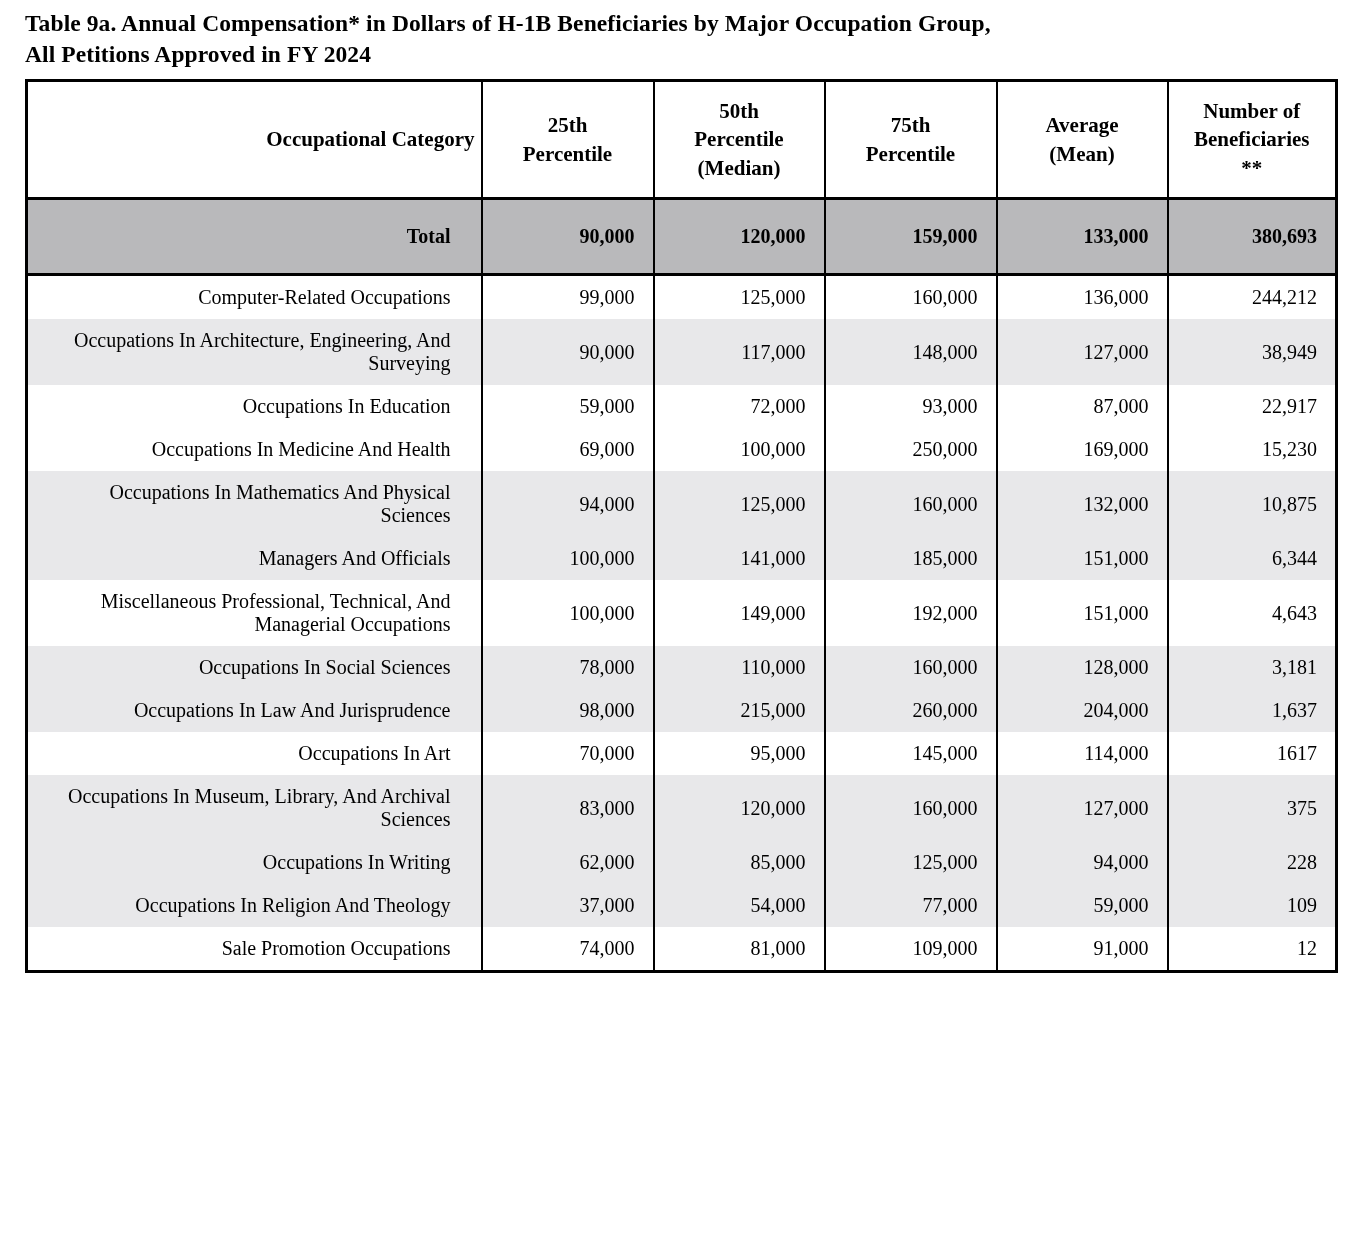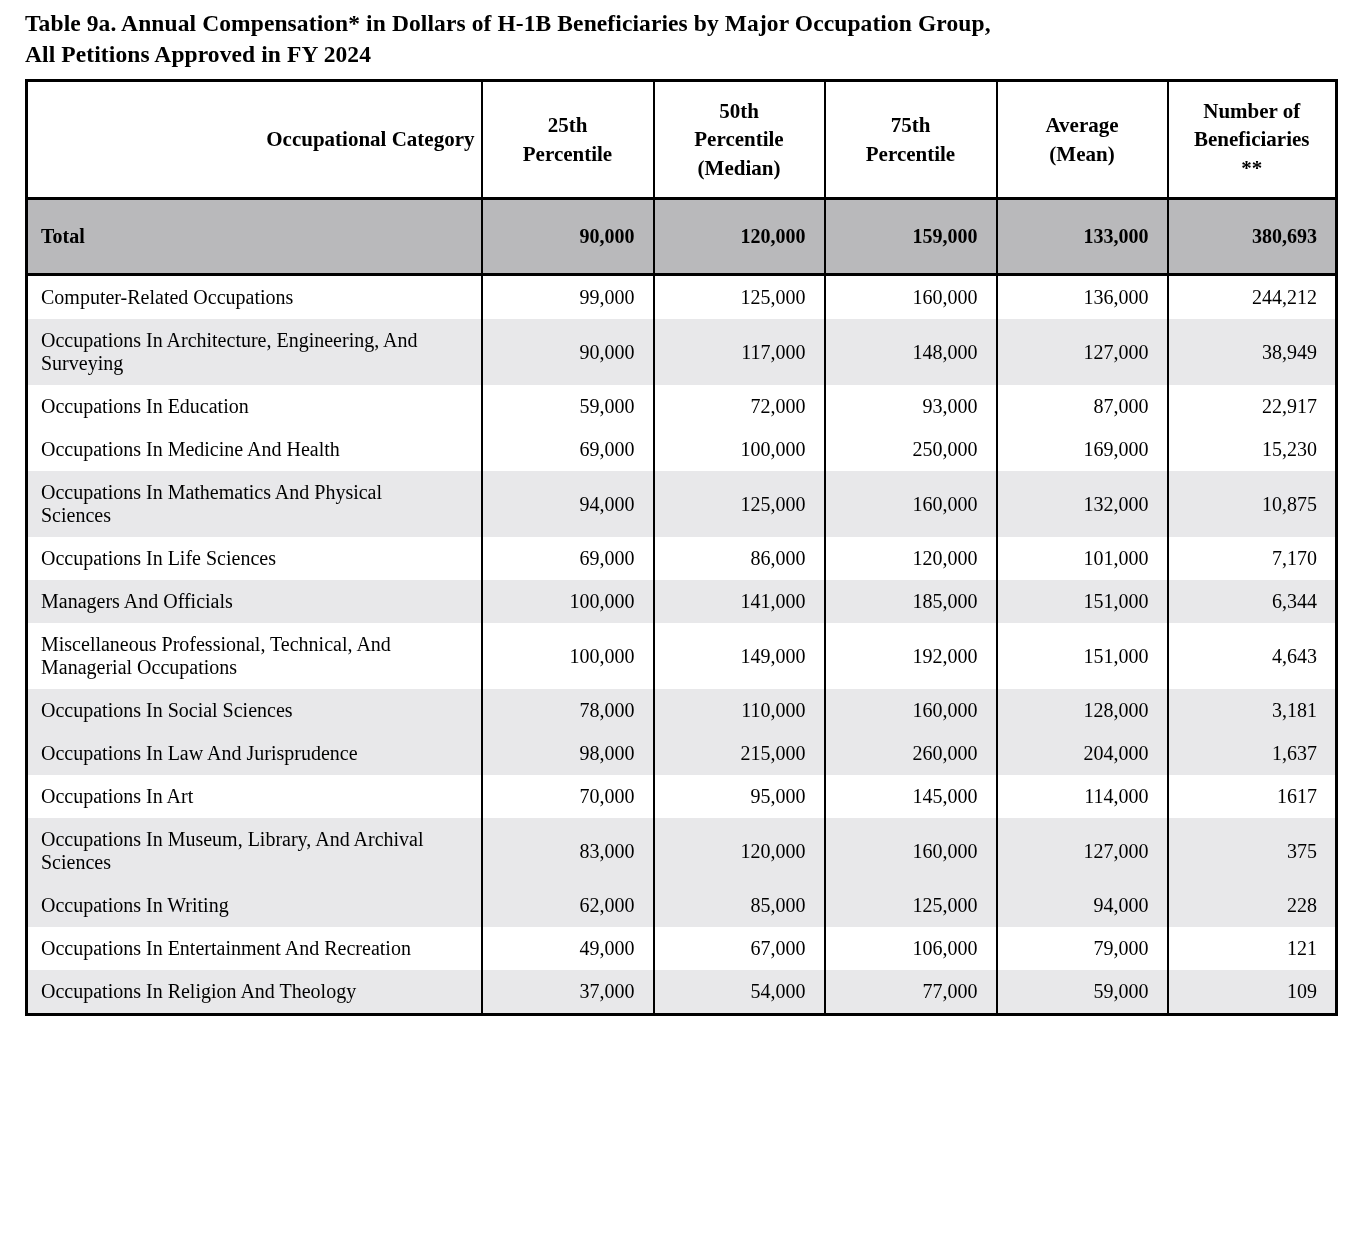--- a/index.html
+++ b/index.html
@@ -68,21 +68,21 @@
     border-bottom: none;
     vertical-align: middle;
     line-height: 23px;
     padding-top: 10px;
     padding-bottom: 10px;
   }
   .comp-table tr.shaded td {
     background: #e8e8ea;
   }
   .comp-table td.cat {
-    text-align: left;
+    text-align: right;
     padding-left: 13px;
     padding-right: 30px;
   }
   .comp-table td.num {
     text-align: right;
     padding-right: 18px;
     padding-left: 4px;
   }
 </style>
 </head>
@@ -168,28 +168,20 @@
 
     <tr class="data-row shaded">
       <td class="cat">Occupations In Mathematics And Physical Sciences</td>
       <td class="num">94,000</td>
       <td class="num">125,000</td>
       <td class="num">160,000</td>
       <td class="num">132,000</td>
       <td class="num">10,875</td>
     </tr>
 
-    <tr class="data-row">
-      <td class="cat">Occupations In Life Sciences</td>
-      <td class="num">69,000</td>
-      <td class="num">86,000</td>
-      <td class="num">120,000</td>
-      <td class="num">101,000</td>
-      <td class="num">7,170</td>
-    </tr>
 
     <tr class="data-row shaded">
       <td class="cat">Managers And Officials</td>
       <td class="num">100,000</td>
       <td class="num">141,000</td>
       <td class="num">185,000</td>
       <td class="num">151,000</td>
       <td class="num">6,344</td>
     </tr>
 
@@ -242,34 +234,34 @@
 
     <tr class="data-row shaded">
       <td class="cat">Occupations In Writing</td>
       <td class="num">62,000</td>
       <td class="num">85,000</td>
       <td class="num">125,000</td>
       <td class="num">94,000</td>
       <td class="num">228</td>
     </tr>
 
-    <tr class="data-row">
-      <td class="cat">Occupations In Entertainment And Recreation</td>
-      <td class="num">49,000</td>
-      <td class="num">67,000</td>
-      <td class="num">106,000</td>
-      <td class="num">79,000</td>
-      <td class="num">121</td>
-    </tr>
 
     <tr class="data-row shaded">
       <td class="cat">Occupations In Religion And Theology</td>
       <td class="num">37,000</td>
       <td class="num">54,000</td>
       <td class="num">77,000</td>
       <td class="num">59,000</td>
       <td class="num">109</td>
     </tr>
 
+    <tr class="data-row">
+      <td class="cat">Sale Promotion Occupations</td>
+      <td class="num">74,000</td>
+      <td class="num">81,000</td>
+      <td class="num">109,000</td>
+      <td class="num">91,000</td>
+      <td class="num">12</td>
+    </tr>
   </tbody>
   </table>
 
 </div>
 
 </body></html>

